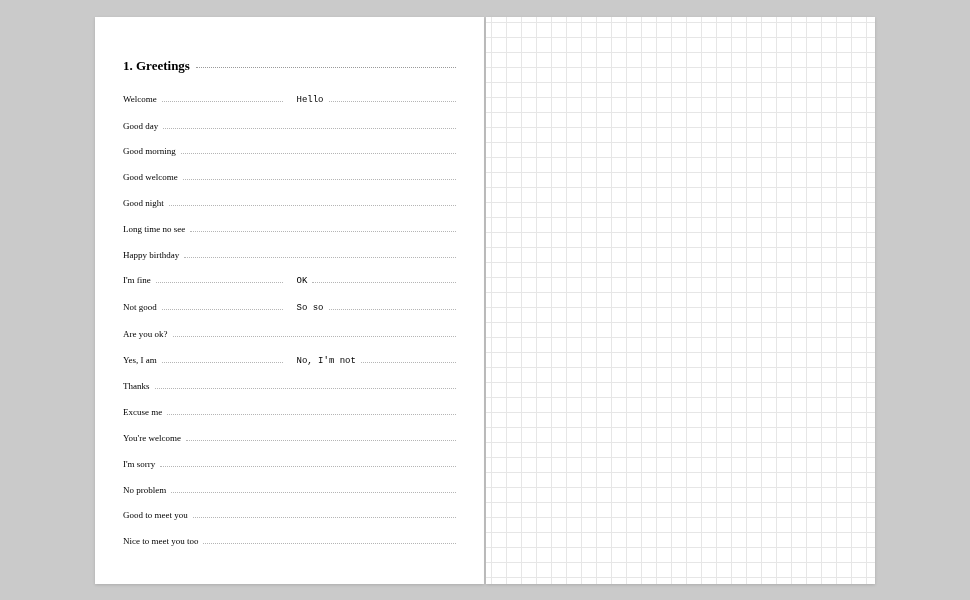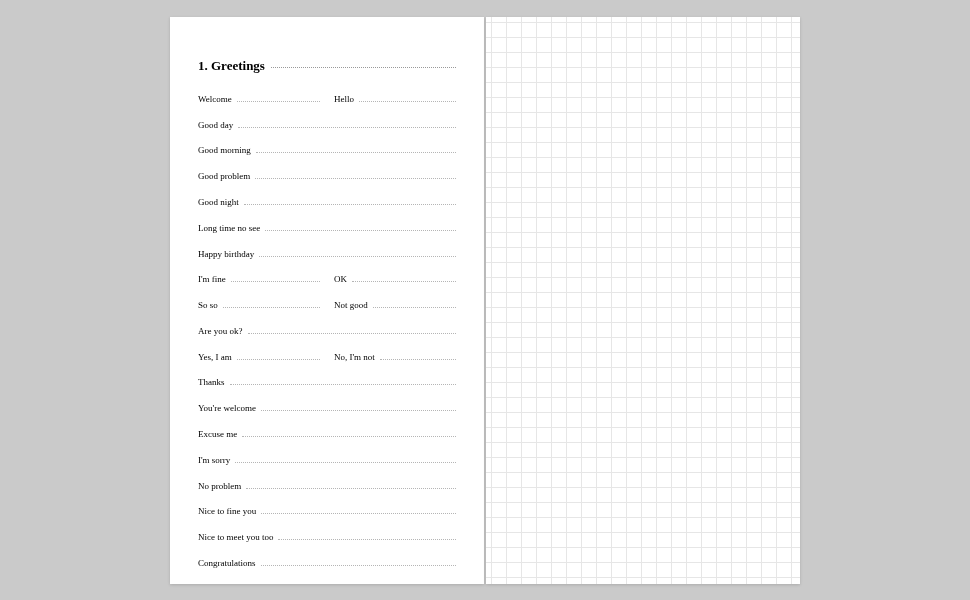--- a/index.html
+++ b/index.html
@@ -12,21 +12,21 @@
     display: flex;
     justify-content: center;
     align-items: center;
   }
   .spread {
     display: flex;
     gap: 2px;
   }
   .page {
     background: #fff;
-    width: 314px;
+    width: 389px;
     height: 567px;
     box-shadow: 0 1px 3px rgba(0,0,0,0.15);
     position: relative;
   }
   .page-left {
     padding: 40px 28px 20px 28px;
   }
   .heading {
     font-weight: bold;
     font-size: 13px;
@@ -48,21 +48,21 @@
   .row {
     display: flex;
     margin-bottom: 9.4px;
   }
   .cell {
     flex: 1;
     display: flex;
     align-items: baseline;
     min-width: 0;
   }
-  .cell + .cell { margin-left: 14px; }
+  .cell + .cell { margin-left: 14px; font-family: Liberation Mono, monospace; }
   .term {
     font-size: 9px;
     color: #000;
     white-space: nowrap;
   }
   .dots {
     flex: 1;
     margin-left: 5px;
     border-bottom: 1px dotted #b5b5b5;
     height: 0.9em;
@@ -103,21 +103,21 @@
           </div>
         </div>
         <div class="row">
           <div class="cell">
             <span class="term">Good morning</span>
             <span class="dots"></span>
           </div>
         </div>
         <div class="row">
           <div class="cell">
-            <span class="term">Good problem</span>
+            <span class="term">Good welcome</span>
             <span class="dots"></span>
           </div>
         </div>
         <div class="row">
           <div class="cell">
             <span class="term">Good night</span>
             <span class="dots"></span>
           </div>
         </div>
         <div class="row">
@@ -137,27 +137,27 @@
             <span class="term">I'm fine</span>
             <span class="dots"></span>
           </div>
           <div class="cell">
             <span class="term">OK</span>
             <span class="dots"></span>
           </div>
         </div>
         <div class="row">
           <div class="cell">
+            <span class="term">Not good</span>
+            <span class="dots"></span>
+          </div>
+          <div class="cell">
             <span class="term">So so</span>
             <span class="dots"></span>
           </div>
-          <div class="cell">
-            <span class="term">Not good</span>
-            <span class="dots"></span>
-          </div>
         </div>
         <div class="row">
           <div class="cell">
             <span class="term">Are you ok?</span>
             <span class="dots"></span>
           </div>
         </div>
         <div class="row">
           <div class="cell">
             <span class="term">Yes, I am</span>
@@ -169,56 +169,50 @@
           </div>
         </div>
         <div class="row">
           <div class="cell">
             <span class="term">Thanks</span>
             <span class="dots"></span>
           </div>
         </div>
         <div class="row">
           <div class="cell">
+            <span class="term">Excuse me</span>
+            <span class="dots"></span>
+          </div>
+        </div>
+        <div class="row">
+          <div class="cell">
             <span class="term">You're welcome</span>
             <span class="dots"></span>
           </div>
         </div>
         <div class="row">
           <div class="cell">
-            <span class="term">Excuse me</span>
-            <span class="dots"></span>
-          </div>
-        </div>
-        <div class="row">
-          <div class="cell">
             <span class="term">I'm sorry</span>
             <span class="dots"></span>
           </div>
         </div>
         <div class="row">
           <div class="cell">
             <span class="term">No problem</span>
             <span class="dots"></span>
           </div>
         </div>
         <div class="row">
           <div class="cell">
-            <span class="term">Nice to fine you</span>
+            <span class="term">Good to meet you</span>
             <span class="dots"></span>
           </div>
         </div>
         <div class="row">
           <div class="cell">
             <span class="term">Nice to meet you too</span>
-            <span class="dots"></span>
-          </div>
-        </div>
-        <div class="row">
-          <div class="cell">
-            <span class="term">Congratulations</span>
             <span class="dots"></span>
           </div>
         </div>
       </div>
   </div>
   <div class="page page-right"></div>
 </div>
 
 </body></html>

